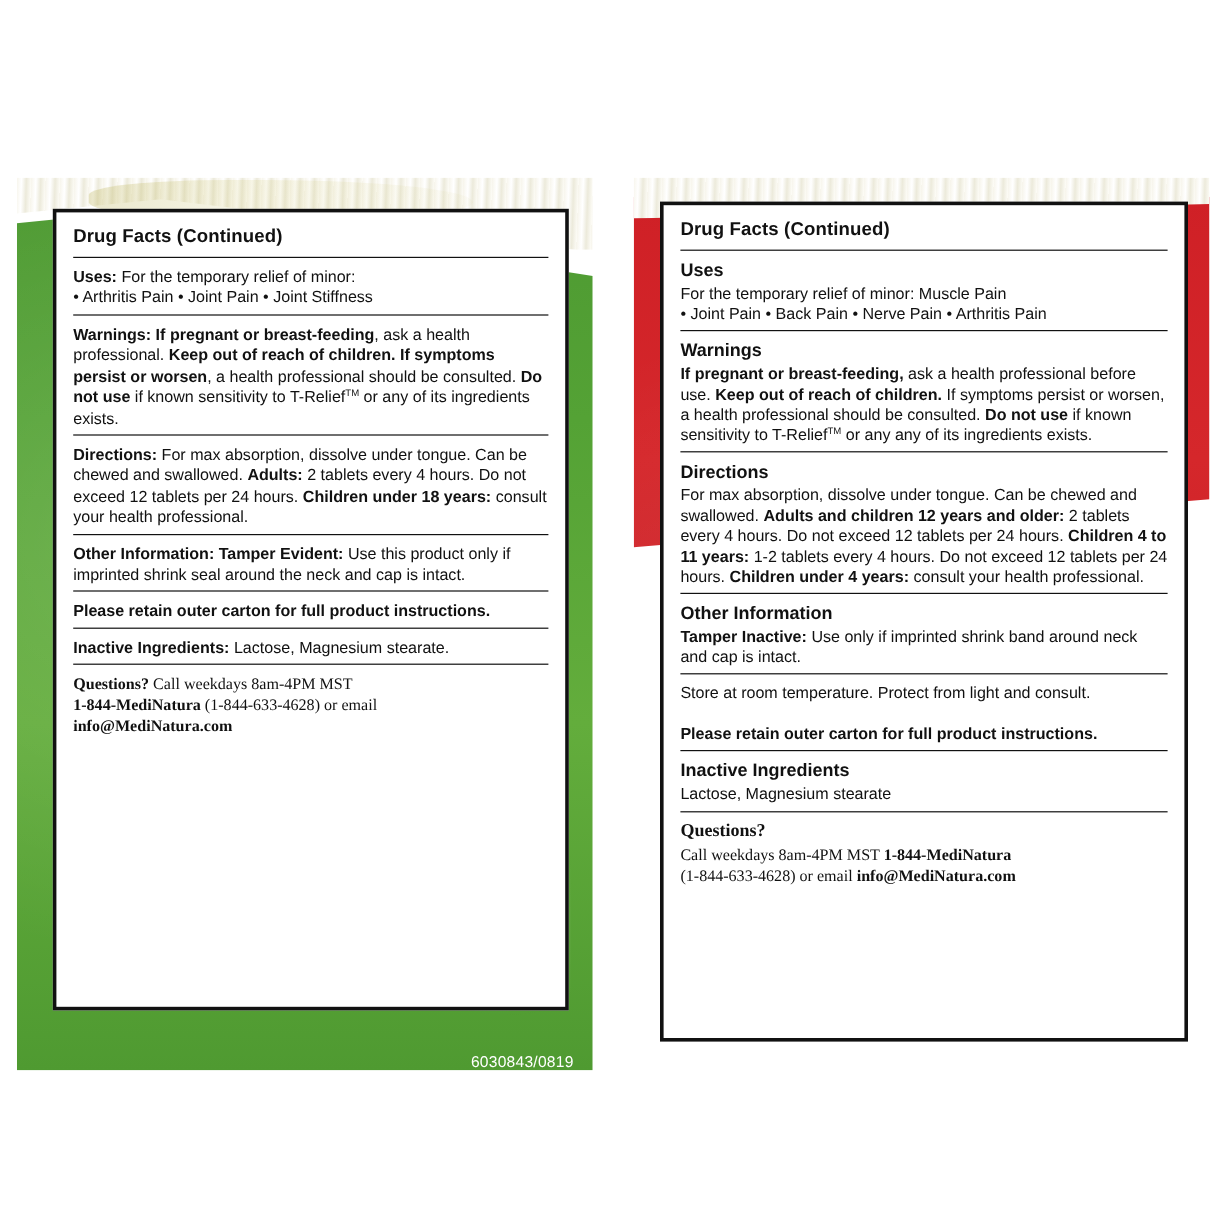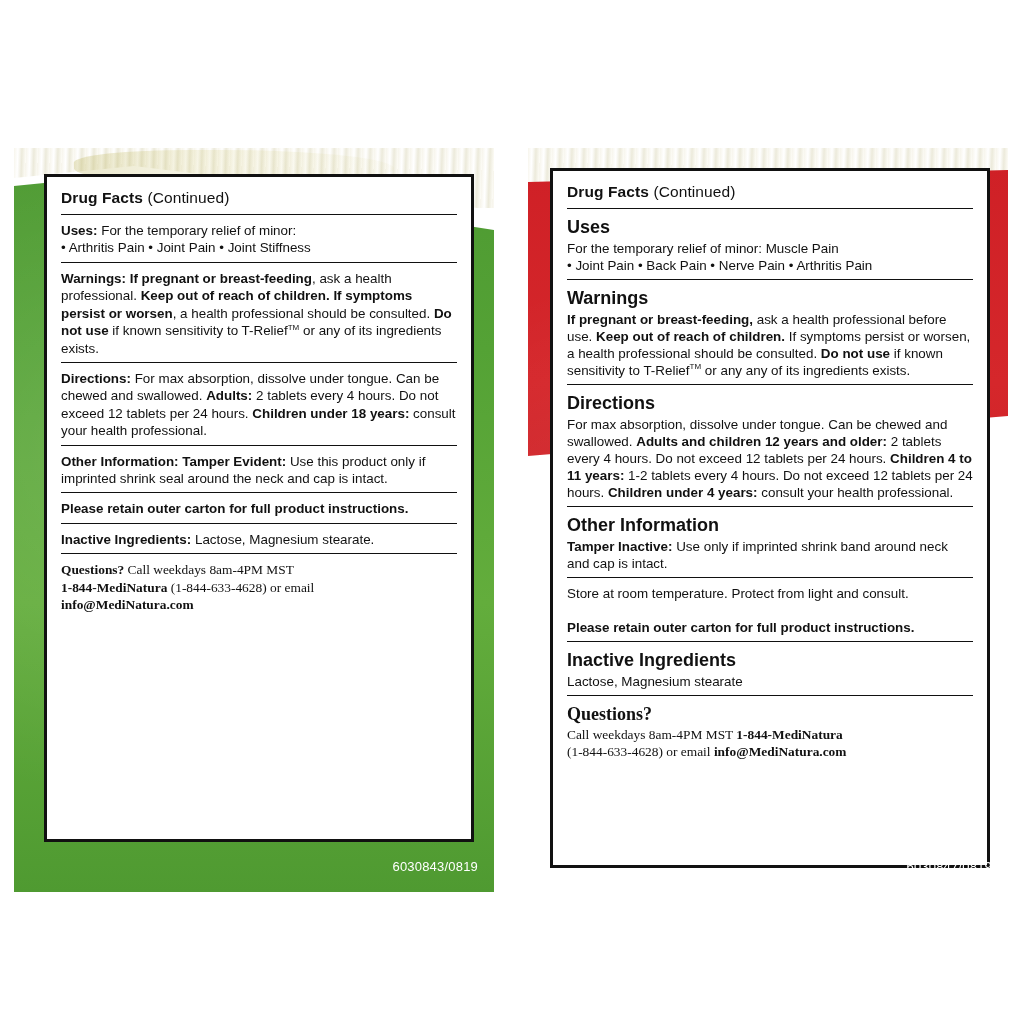--- a/index.html
+++ b/index.html
@@ -120,44 +120,44 @@
     height: 700px;
   }
 
   .facts-title {
     font-size: 15.5px;
     font-weight: bold;
     letter-spacing: .1px;
     padding-bottom: 7px;
   }
   .facts-title .cont {
-    font-weight: normal;
+    font-weight: bold;
   }
   .rule {
     border-bottom: 1.6px solid #111111;
   }
   .sec {
     padding: 7px 0 5px 0;
     font-size: 13.4px;
     line-height: 1.30;
   }
   .sec:last-child { border-bottom: none; font-family: Liberation Serif, serif; }
   .sec b, .sec strong { font-weight: bold; }
   .sec-head {
     font-weight: bold;
-    font-size: 18px;
+    font-size: 15px;
     display: block;
     margin-bottom: 1px;
   }
   .tight { line-height: 1.27; }
 
   .code {
     position: absolute;
     right: 16px;
-    bottom: 18px;
+    bottom: 0;
     color: #ffffff;
     font-size: 13px;
     letter-spacing: .2px;
   }
 
   sup.tm {
     font-size: 8px;
     vertical-align: super;
     line-height: 0;
     margin-top: 45px;

